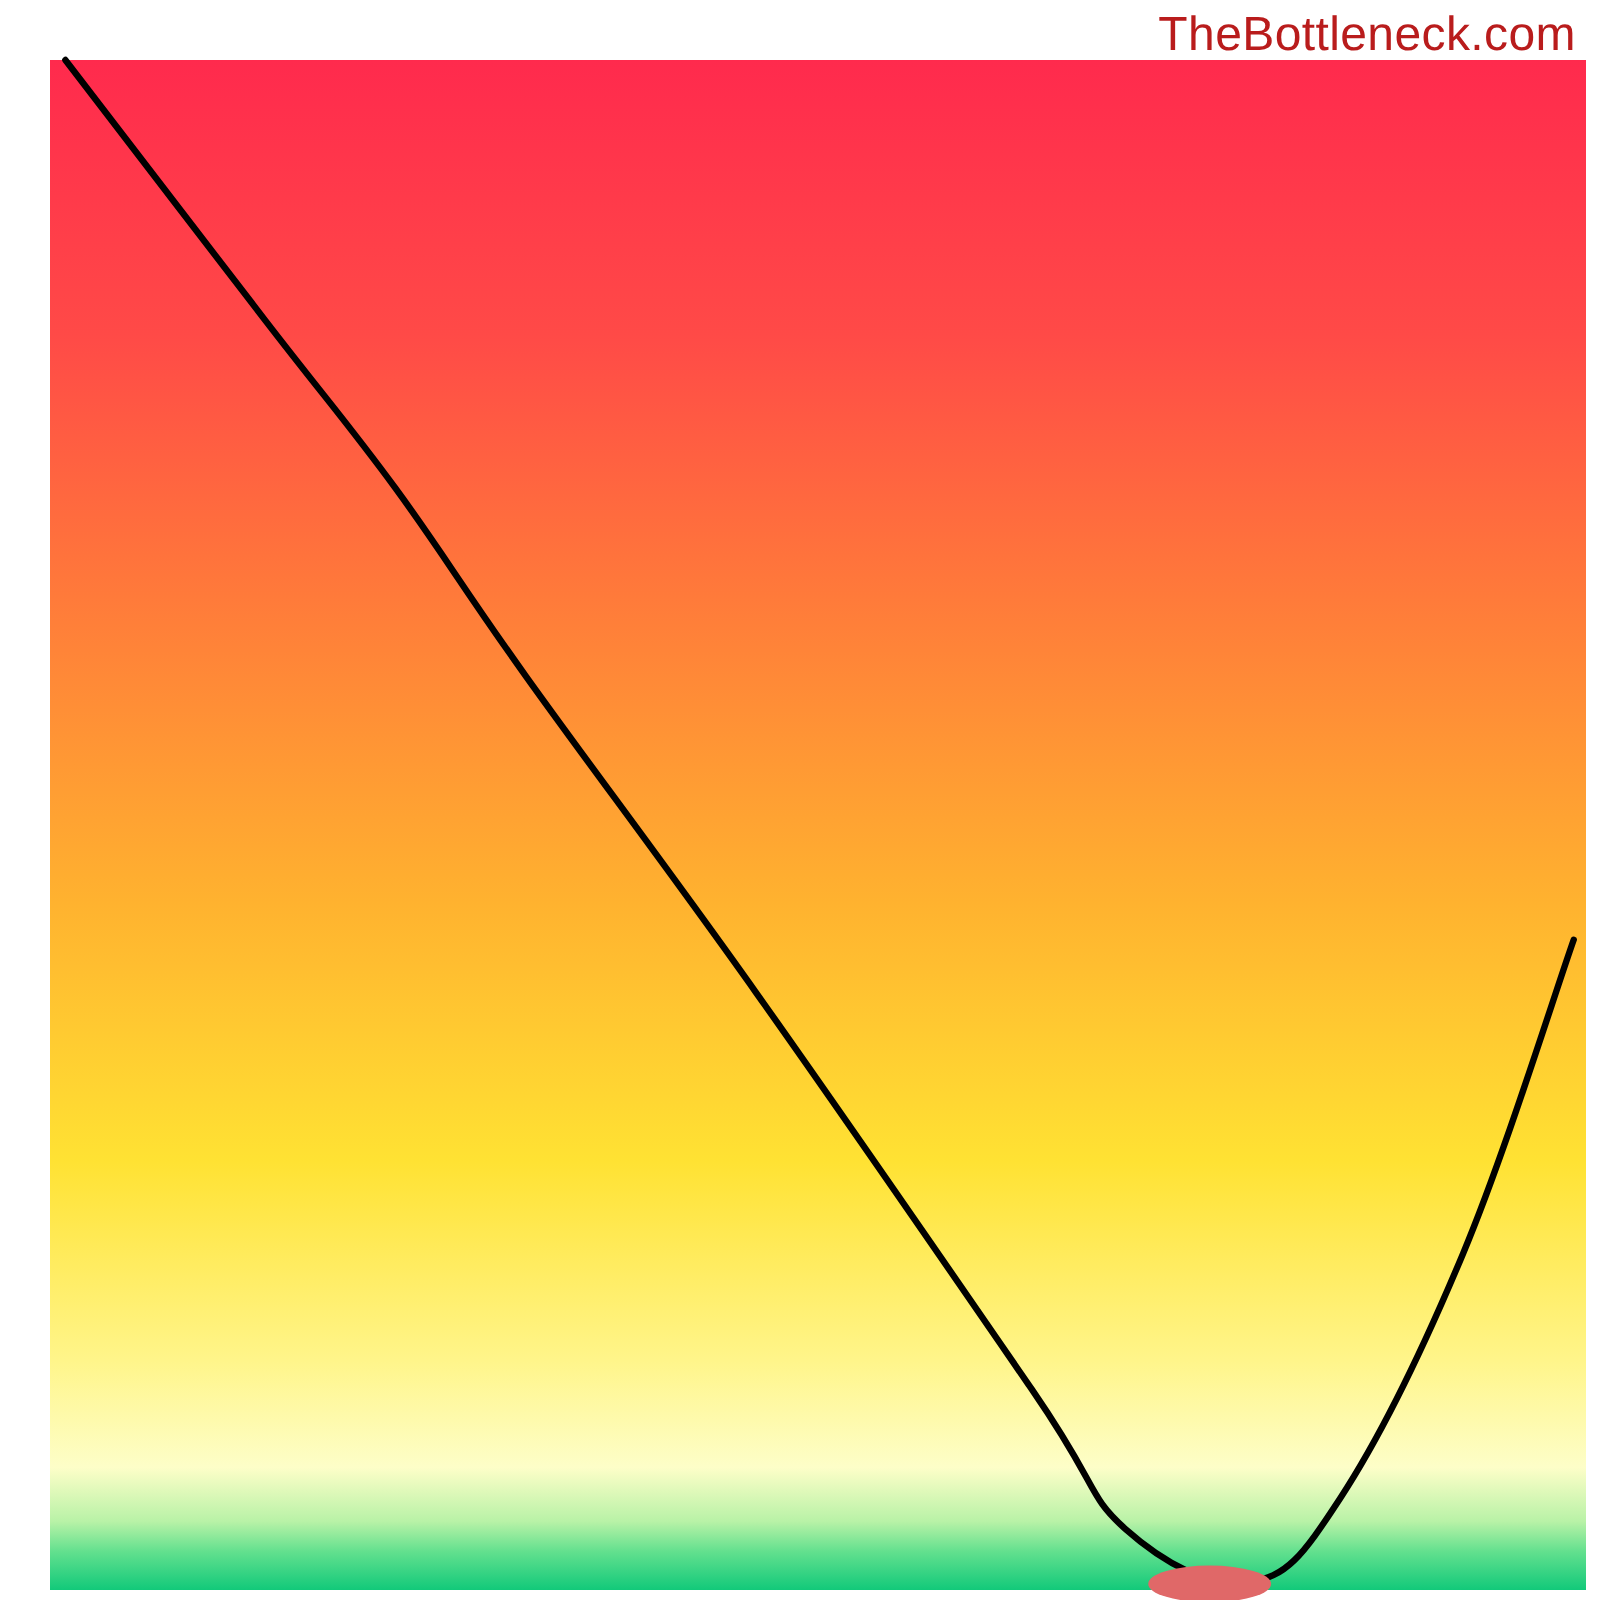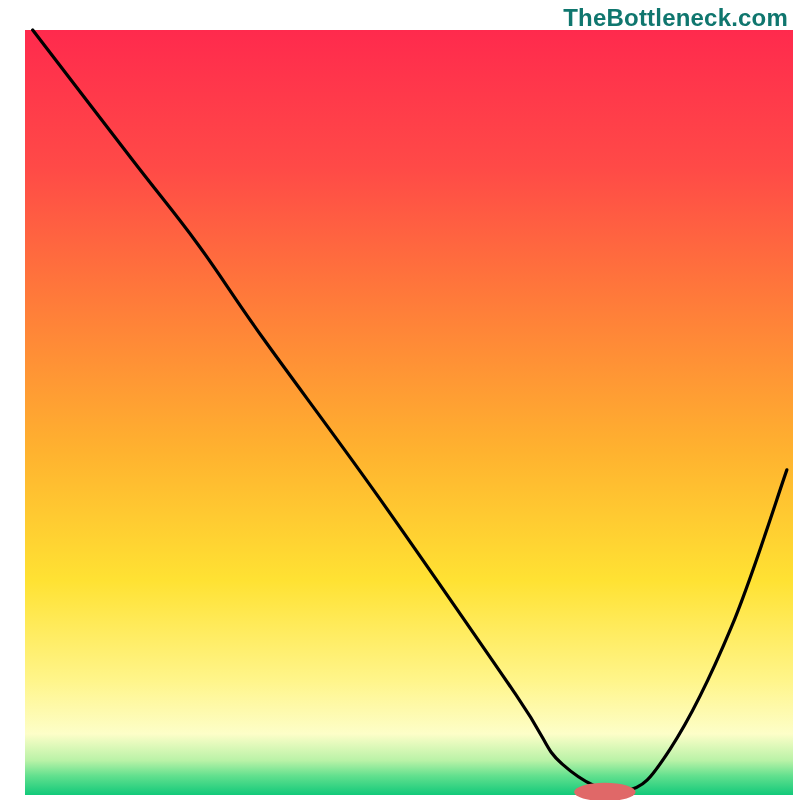--- a/index.html
+++ b/index.html
@@ -14,22 +14,22 @@
   .stage {
     position: relative;
     width: 800px;
     height: 800px;
   }
   .watermark {
     position: absolute;
     top: 4px;
     right: 12px;
     font-size: 24px;
-    font-weight: 700;
-    color: #0f766e;
+    font-weight: 400;
+    color: #b91c1c;
     letter-spacing: 0.2px;
     z-index: 100;
     user-select: none;
   }
   svg.plot {
     position: absolute;
     inset: 0;
     width: 800px;
     height: 800px;
     display: block;

